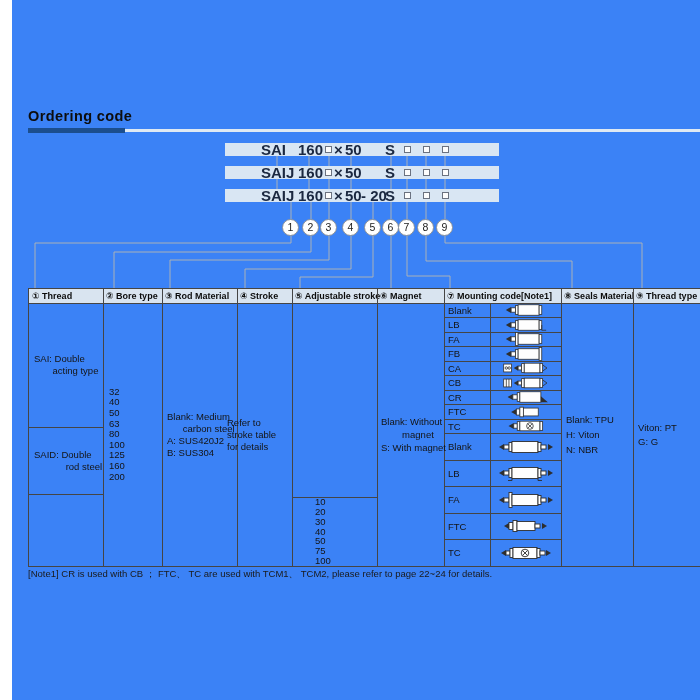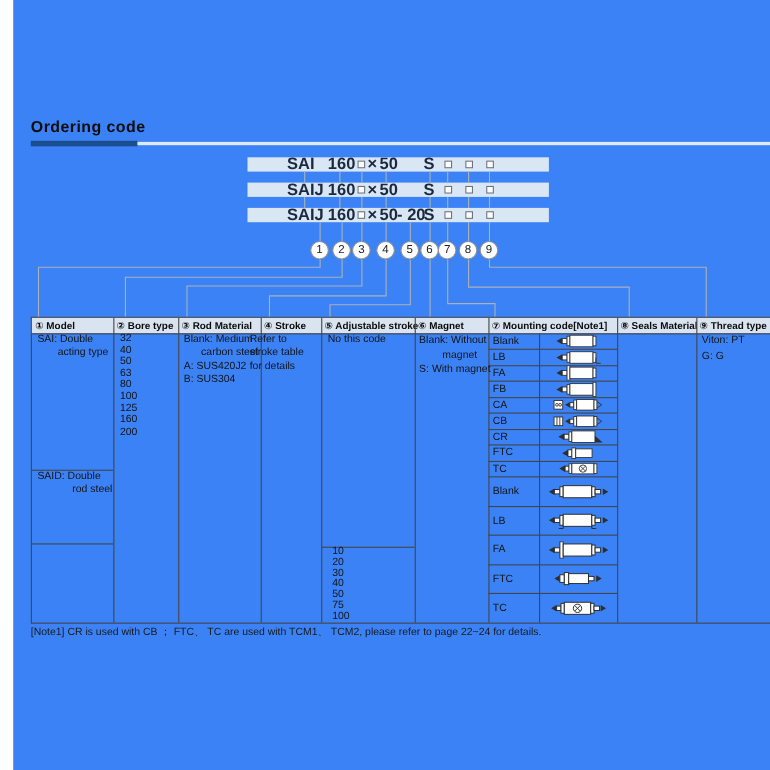--- a/index.html
+++ b/index.html
@@ -20,21 +20,21 @@
   .cb-magnet{left:160px;}
   .cb-box{width:7px;height:7px;top:3px !important;background:#fdfdfd;border:1px solid #6b7280;box-sizing:border-box;}
   
   .circle{position:absolute;top:219px;width:17px;height:17px;border:1px solid #8a9099;border-radius:50%;
           background:#fff;box-sizing:border-box;text-align:center;line-height:15px;font-size:10.5px;color:#222;}
   
   .tbl{position:absolute;left:16px;top:288px;width:671px;height:277px;border:1px solid #454545;box-sizing:content-box;}
   .hline,.vline{position:absolute;background:#454545;}
   .hdr-bg{position:absolute;left:0;top:0;width:671px;height:14px;background:#d9e4f0;}
   .hdr{position:absolute;top:0;height:14px;line-height:14px;font-size:9px;font-weight:bold;white-space:nowrap;padding-left:3px;color:#0b0b0b;}
-  .cell{position:absolute;display:flex;align-items:flex-start;font-size:9.5px;color:#141414;}
+  .cell{position:absolute;display:flex;align-items:center;font-size:9.5px;color:#141414;}
   .cell .pre{white-space:pre;line-height:12px;}
   .mlabel{position:absolute;left:415px;width:46px;box-sizing:border-box;padding-left:4px;display:flex;align-items:center;font-size:9.5px;color:#141414;}
   .micon{position:absolute;left:461px;width:71px;display:flex;align-items:center;justify-content:center;}
   svg.mnt rect{fill:#fefefe;stroke:#2e2e2e;stroke-width:0.9;}
   svg.mnt circle{fill:#fefefe;stroke:#2e2e2e;stroke-width:0.9;}
   svg.mnt .ln{stroke:#2e2e2e;stroke-width:0.9;fill:none;}
   svg.mnt .fl{fill:#2e2e2e;stroke:none;}
   .footnote{position:absolute;left:16px;top:568px;font-size:9.5px;color:#1a1a1a;}
   .connectors{position:absolute;left:0;top:0;pointer-events:none;}
 </style>
@@ -111,21 +111,21 @@
       <polyline points="361,236 361,277 288,277 288,288"></polyline>
       <polyline points="379,236 379,288"></polyline>
       <polyline points="395,236 395,276 438,276 438,288"></polyline>
       <polyline points="414,236 414,261 560,261 560,288"></polyline>
       <polyline points="433,236 433,243 630,243 630,288"></polyline>
     </g>
   </svg>
 
   <div class="tbl">
     <div class="hdr-bg"></div>
-    <div class="hdr" style="left:0px">① Model</div>
+    <div class="hdr" style="left:0px">① Thread</div>
     <div class="hdr" style="left:74px">② Bore type</div>
     <div class="hdr" style="left:133px">③ Rod Material</div>
     <div class="hdr" style="left:208px">④ Stroke</div>
     <div class="hdr" style="left:263px">⑤ Adjustable stroke</div>
     <div class="hdr" style="left:348px">⑥ Magnet</div>
     <div class="hdr" style="left:415px">⑦ Mounting code[Note1]</div>
     <div class="hdr" style="left:532px">⑧ Seals Material</div>
     <div class="hdr" style="left:604px">⑨ Thread type</div>
 
     <div class="hline" style="left:0;top:14px;width:671px;height:1px"></div>
@@ -182,24 +182,21 @@
 A: SUS420J2
 B: SUS304</span>
       </div>
 
     <div class="cell" style="left:192px;top:14px;width:55px;height:263px;padding-left:6px">
       <span class="pre">Refer to
 stroke table
 for details</span>
       </div>
 
-    <div class="cell" style="left:263px;top:14px;width:85px;height:194px;padding-left:6px">
-      <span class="pre">No this code</span>
-      </div>
-    <div class="cell" style="left:265px;top:208px;width:85px;height:69px;padding-left:8px">
+    <div class="cell" style="left:278px;top:208px;width:85px;height:69px;padding-left:8px">
       <span class="pre" style="line-height:9.8px">10
 20
 30
 40
 50
 75
 100</span>
       </div>
 
     <div class="cell" style="left:348px;top:14px;width:67px;height:263px;padding-left:4px">
@@ -367,20 +364,25 @@
           <rect x="11" y="3.5" width="3" height="9"></rect>
           <rect x="14" y="2.5" width="24" height="11"></rect>
           <circle cx="26" cy="8" r="3.8"></circle>
           <path class="ln" d="M23.5 5.5 L28.5 10.5 M28.5 5.5 L23.5 10.5"></path>
           <rect x="38" y="3.5" width="3" height="9"></rect>
           <rect x="41" y="6" width="5" height="4"></rect>
           <path class="fl" d="M52 8 L47 5 V11 Z"></path>
         </svg>
       </div>
 
+    <div class="cell" style="left:532px;top:14px;width:72px;height:263px;padding-left:5px">
+      <span class="pre" style="line-height:15px">Blank: TPU
+H: Viton
+N: NBR</span>
+      </div>
 
     <div class="cell" style="left:604px;top:14px;width:67px;height:263px;padding-left:5px">
       <span class="pre" style="line-height:14px">Viton: PT
 G: G</span>
       </div>
   </div>
 
   <div class="footnote">[Note1] CR is used with CB ； FTC、 TC are used with TCM1、 TCM2, please refer to page 22~24 for details.</div>
 
 </div>

